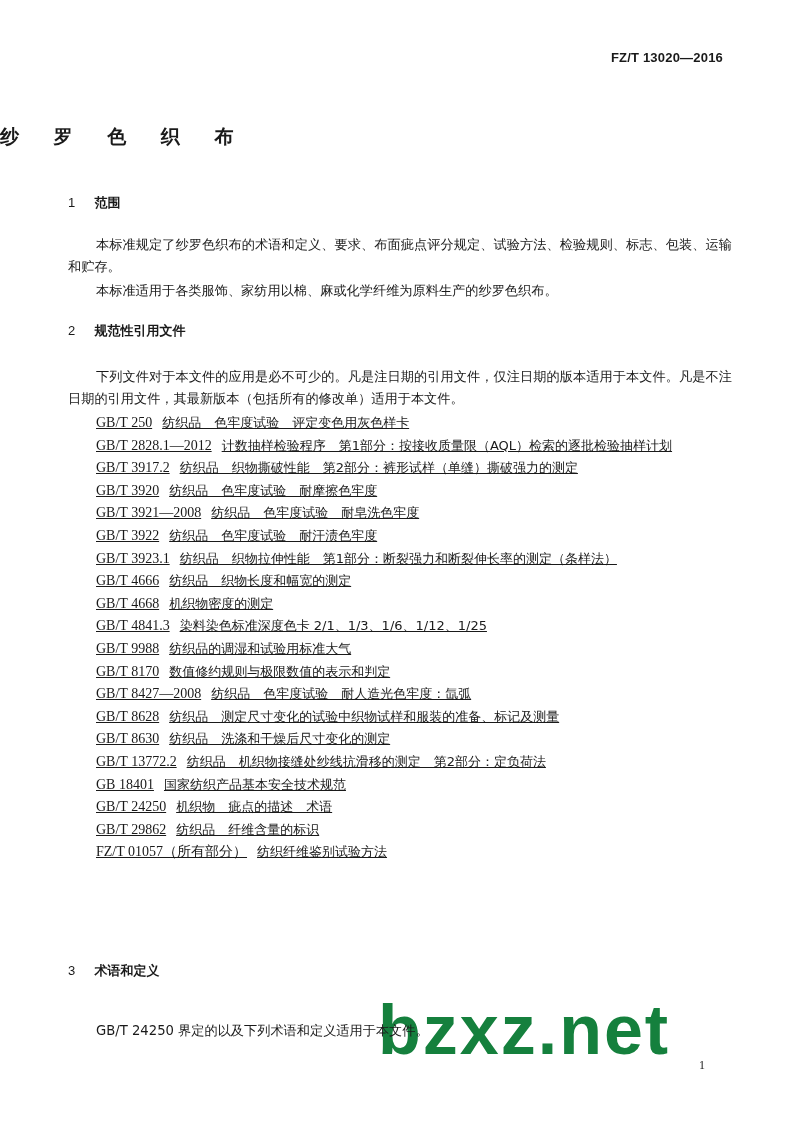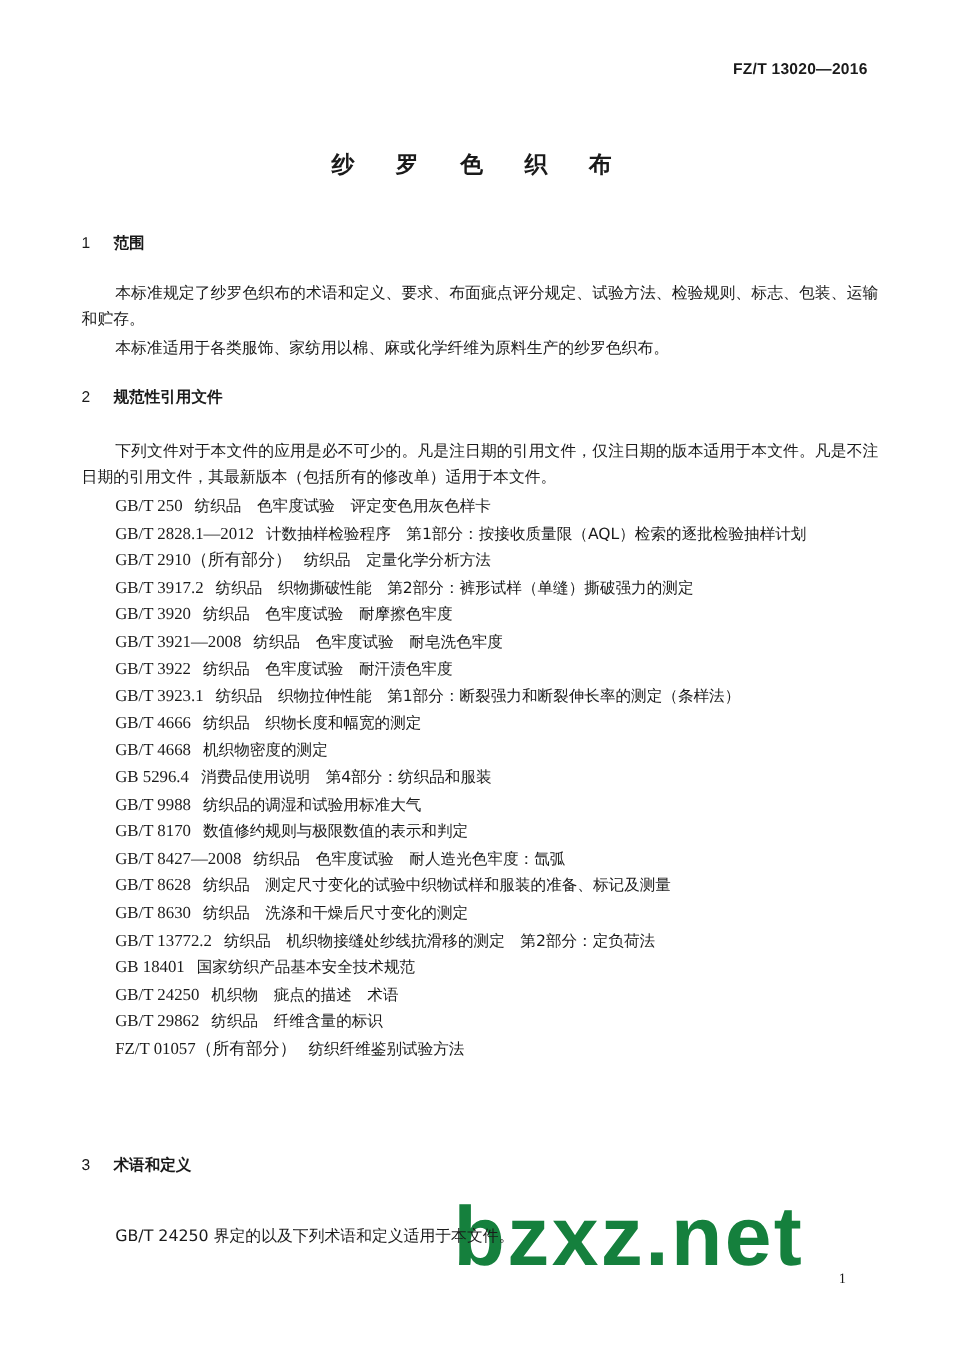--- a/index.html
+++ b/index.html
@@ -6,33 +6,33 @@
     body {
       width: 800px; height: 1137px; background: #ffffff; position: relative; overflow: hidden;
       font-family: "DejaVu Serif", serif; color: #1a1a1a;
     }
     .page { position: absolute; left: 0; top: 0; width: 800px; height: 1137px; }
     .std-code {
       position: absolute; right: 77px; top: 50px;
       font-family: "Liberation Sans", sans-serif; font-weight: bold; font-size: 13px; letter-spacing: 0.2px; margin-left: 28px;
     }
     .doc-title {
-      position: absolute; left: 0; width: 800px; top: 124px; text-align: center;
+      position: absolute; left: 0; width: 800px; top: 124px; 
       font-family: "DejaVu Sans", sans-serif; font-weight: bold; font-size: 19px; letter-spacing: 14px;
     }
     .sec-head {
       position: absolute; left: 68px; font-family: "DejaVu Sans", sans-serif;
       font-weight: bold; font-size: 13px;
     }
     .sec-head .num { display: inline-block; width: 22px; font-family: "Liberation Sans", sans-serif; font-weight: normal; }
     .para {
       position: absolute; left: 68px; width: 664px; font-size: 13.2px; line-height: 22px;
       text-indent: 28px; text-align: justify; font-family: "DejaVu Sans", sans-serif;
     }
-    .refs { position: absolute; left: 68px; top: 412px; width: 664px; list-style: none; margin: 0; padding: 0; }
+    .refs { position: absolute; left: 68px; top: 412px; width: 664px; list-style: none; margin: 0; padding: 0; text-decoration: underline; }
     .refs li {
       font-family: "DejaVu Sans", sans-serif; font-size: 13px; line-height: 22.6px;
       text-indent: 28px; white-space: normal;
     }
     .refs li .code { font-family: "Liberation Serif", serif; font-size: 14px; margin-right: 10px; }
     .page-num { position: absolute; right: 95px; top: 1058px; font-family: "Liberation Serif", serif; font-size: 12px; }
     .watermark {
       position: absolute; left: 378px; top: 990px; font-family: "Liberation Sans", sans-serif;
       font-weight: bold; font-size: 70px; color: #15803d; letter-spacing: 2px; z-index: 0;
     }
@@ -56,29 +56,28 @@
 
   <div class="sec-head z1" style="top:322px;">
     <span class="num">2</span>
     <span>规范性引用文件</span>
   </div>
   <div class="para z1" style="top:366px;">下列文件对于本文件的应用是必不可少的。凡是注日期的引用文件，仅注日期的版本适用于本文件。凡是不注日期的引用文件，其最新版本（包括所有的修改单）适用于本文件。</div>
 
   <ul class="refs z1">
     <li><span class="code">GB/T 250</span><span>纺织品　色牢度试验　评定变色用灰色样卡</span></li>
     <li><span class="code">GB/T 2828.1—2012</span><span>计数抽样检验程序　第1部分：按接收质量限（AQL）检索的逐批检验抽样计划</span></li>
-    <li><span class="code">GB/T 2910（所有部分）</span><span>纺织品　定量化学分析方法</span></li>
     <li><span class="code">GB/T 3917.2</span><span>纺织品　织物撕破性能　第2部分：裤形试样（单缝）撕破强力的测定</span></li>
     <li><span class="code">GB/T 3920</span><span>纺织品　色牢度试验　耐摩擦色牢度</span></li>
     <li><span class="code">GB/T 3921—2008</span><span>纺织品　色牢度试验　耐皂洗色牢度</span></li>
     <li><span class="code">GB/T 3922</span><span>纺织品　色牢度试验　耐汗渍色牢度</span></li>
     <li><span class="code">GB/T 3923.1</span><span>纺织品　织物拉伸性能　第1部分：断裂强力和断裂伸长率的测定（条样法）</span></li>
     <li><span class="code">GB/T 4666</span><span>纺织品　织物长度和幅宽的测定</span></li>
     <li><span class="code">GB/T 4668</span><span>机织物密度的测定</span></li>
-    <li><span class="code">GB 5296.4</span><span>消费品使用说明　第4部分：纺织品和服装</span></li>
+    <li><span class="code">GB/T 4841.3</span><span>染料染色标准深度色卡 2/1、1/3、1/6、1/12、1/25</span></li>
     <li><span class="code">GB/T 9988</span><span>纺织品的调湿和试验用标准大气</span></li>
     <li><span class="code">GB/T 8170</span><span>数值修约规则与极限数值的表示和判定</span></li>
     <li><span class="code">GB/T 8427—2008</span><span>纺织品　色牢度试验　耐人造光色牢度：氙弧</span></li>
     <li><span class="code">GB/T 8628</span><span>纺织品　测定尺寸变化的试验中织物试样和服装的准备、标记及测量</span></li>
     <li><span class="code">GB/T 8630</span><span>纺织品　洗涤和干燥后尺寸变化的测定</span></li>
     <li><span class="code">GB/T 13772.2</span><span>纺织品　机织物接缝处纱线抗滑移的测定　第2部分：定负荷法</span></li>
     <li><span class="code">GB 18401</span><span>国家纺织产品基本安全技术规范</span></li>
     <li><span class="code">GB/T 24250</span><span>机织物　疵点的描述　术语</span></li>
     <li><span class="code">GB/T 29862</span><span>纺织品　纤维含量的标识</span></li>
     <li><span class="code">FZ/T 01057（所有部分）</span><span>纺织纤维鉴别试验方法</span></li>

